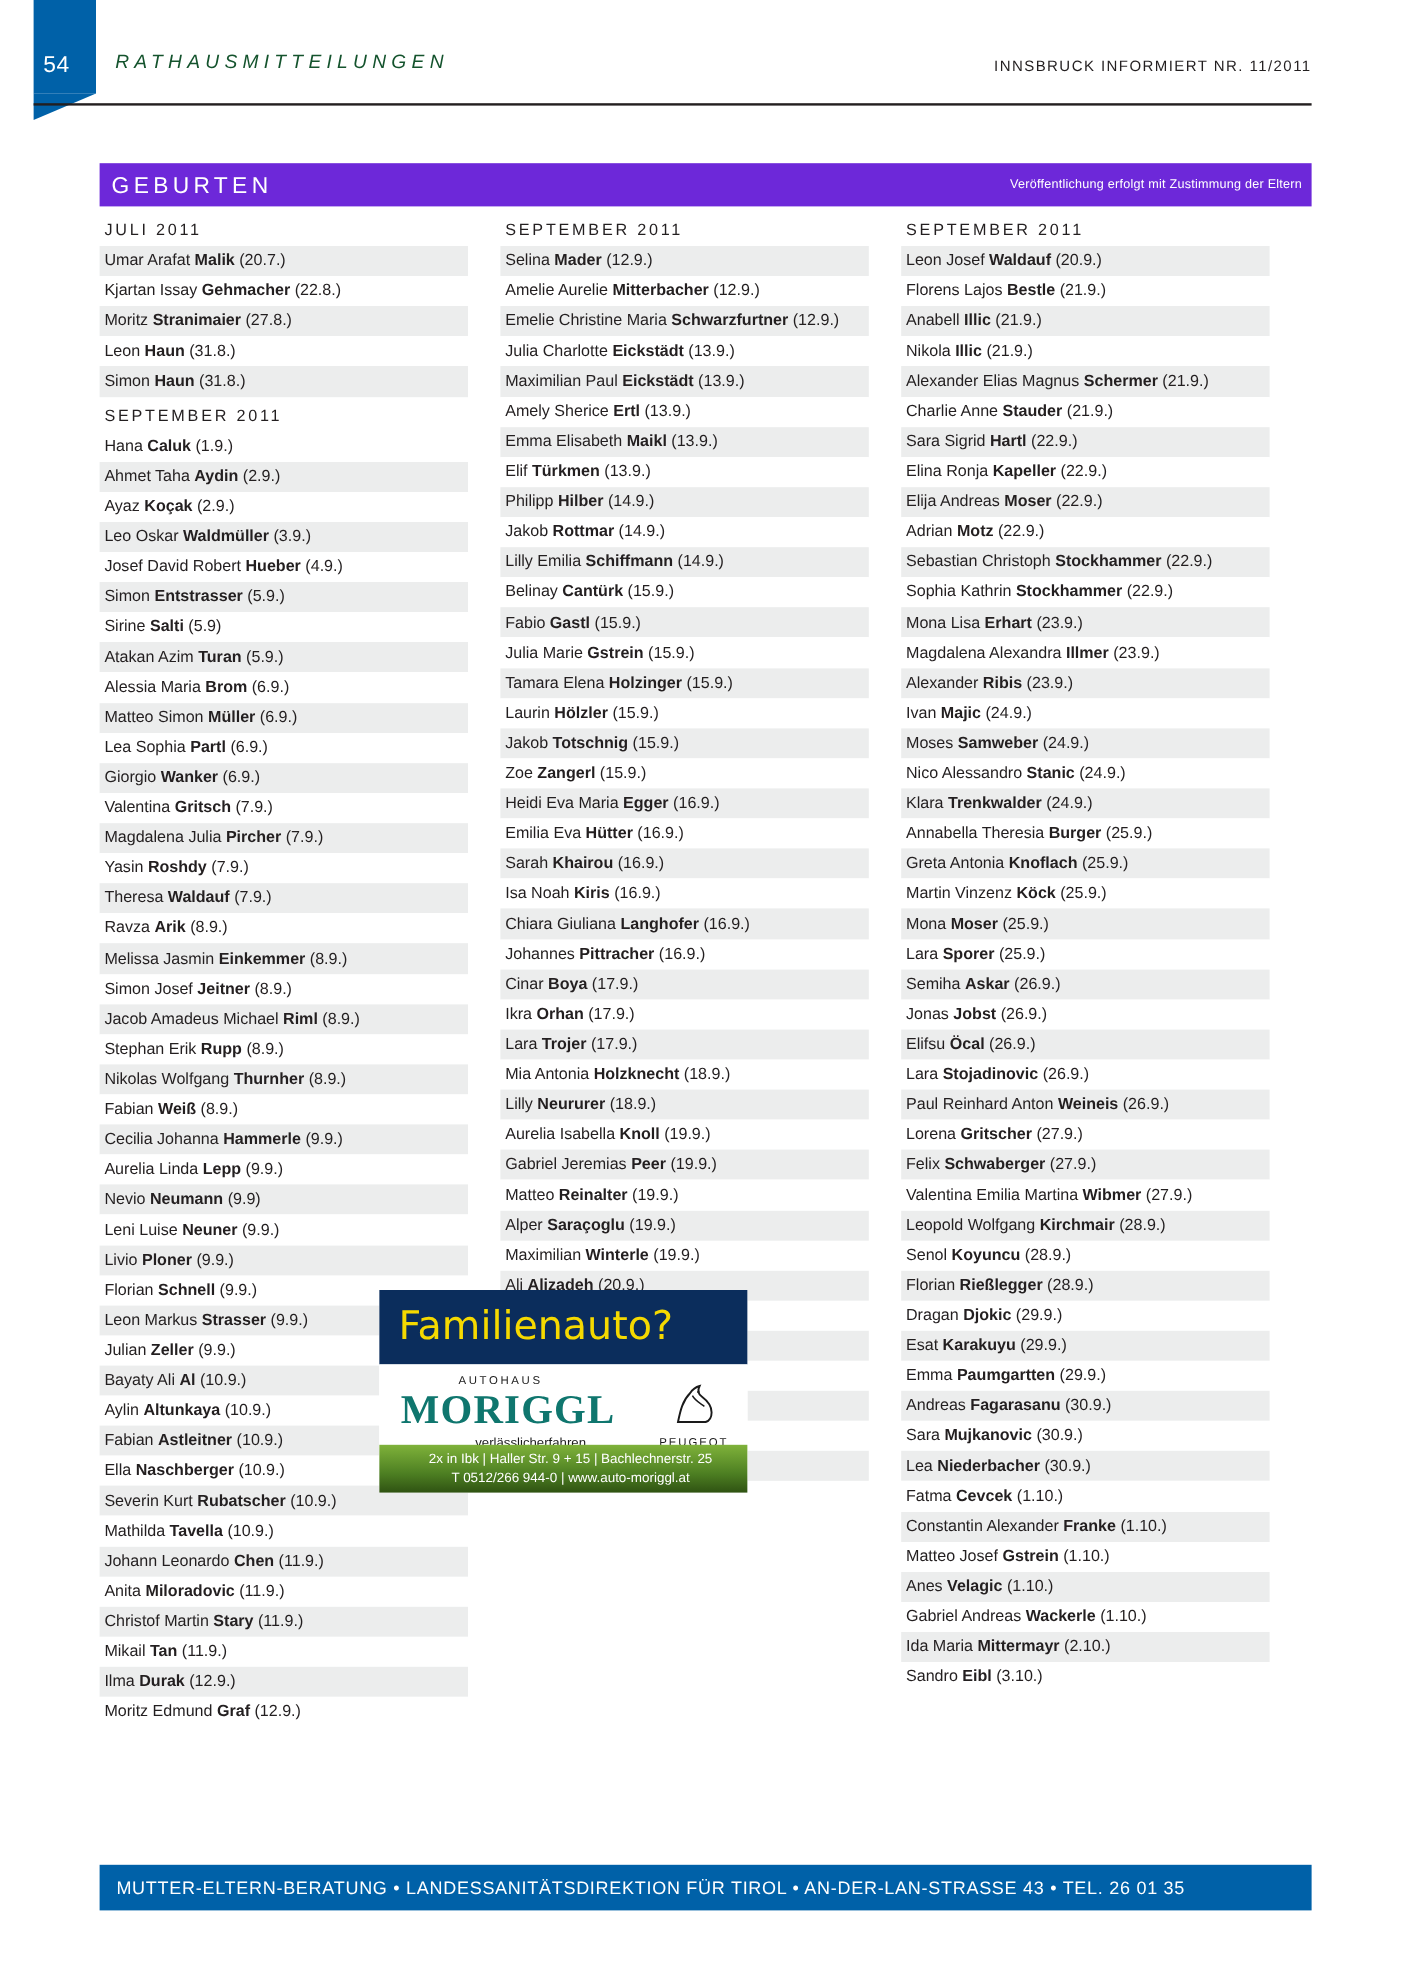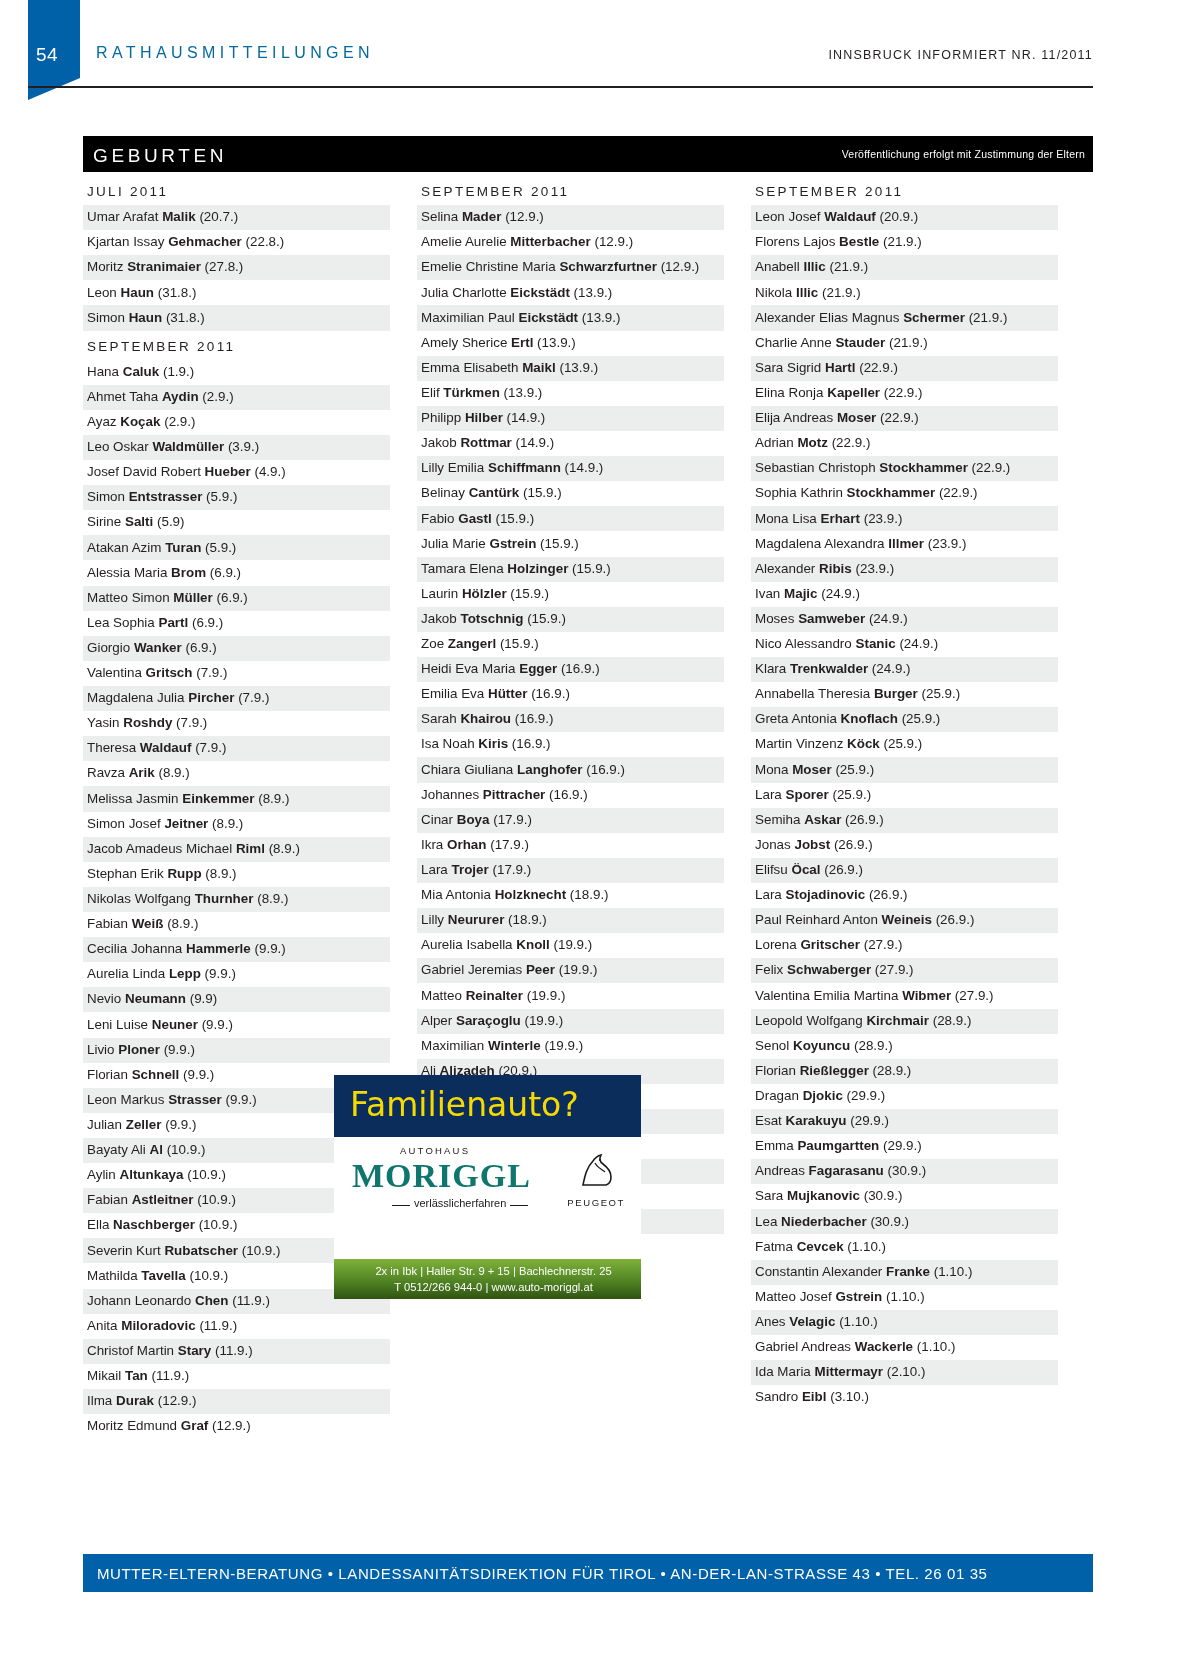--- a/index.html
+++ b/index.html
@@ -39,42 +39,43 @@
     left: 36px; top: 44px;
     color: #ffffff;
     font-size: 19px;
     letter-spacing: 0.5px;
   }
   .header-title {
     position: absolute;
     left: 96px; top: 44px;
     font-size: 16px;
     letter-spacing: 4.4px;
-    color: #0369a1;
+    color: #14532d;
+    font-style: italic;
   }
   .header-right {
     position: absolute;
     right: 88px; top: 48px;
     font-size: 12.5px;
     letter-spacing: 1.2px;
     color: #231f20;
   }
   .header-rule {
     position: absolute;
     left: 28px; right: 88px; top: 86px;
     height: 2px;
     background: #231f20;
   }
 
   
   .section-bar {
     position: absolute;
     left: 83px; top: 136px;
     width: 1010px; height: 36px;
-    background: #000000;
+    background: #6d28d9;
     color: #ffffff;
   }
   .section-bar .title {
     position: absolute;
     left: 10px; top: 9px;
     font-size: 19px;
     letter-spacing: 3.6px;
   }
   .section-bar .note {
     position: absolute;
@@ -111,24 +112,24 @@
     line-height: 1.1;
     white-space: nowrap;
   }
   .entry.odd { background: #eceded; }
   .entry.even { background: #ffffff; }
   .entry b { font-weight: bold; }
 
   
   .ad {
     position: absolute;
-    left: 334px;
+    left: 316px;
     top: 1075px;
     width: 307px;
-    height: 224px;
+    height: 169px;
     background: #ffffff;
     overflow: hidden;
   }
   .ad-top {
     position: absolute;
     left: 0; top: 0; right: 0;
     height: 62px;
     background: #0b2d5c;
   }
   .ad-headline {

